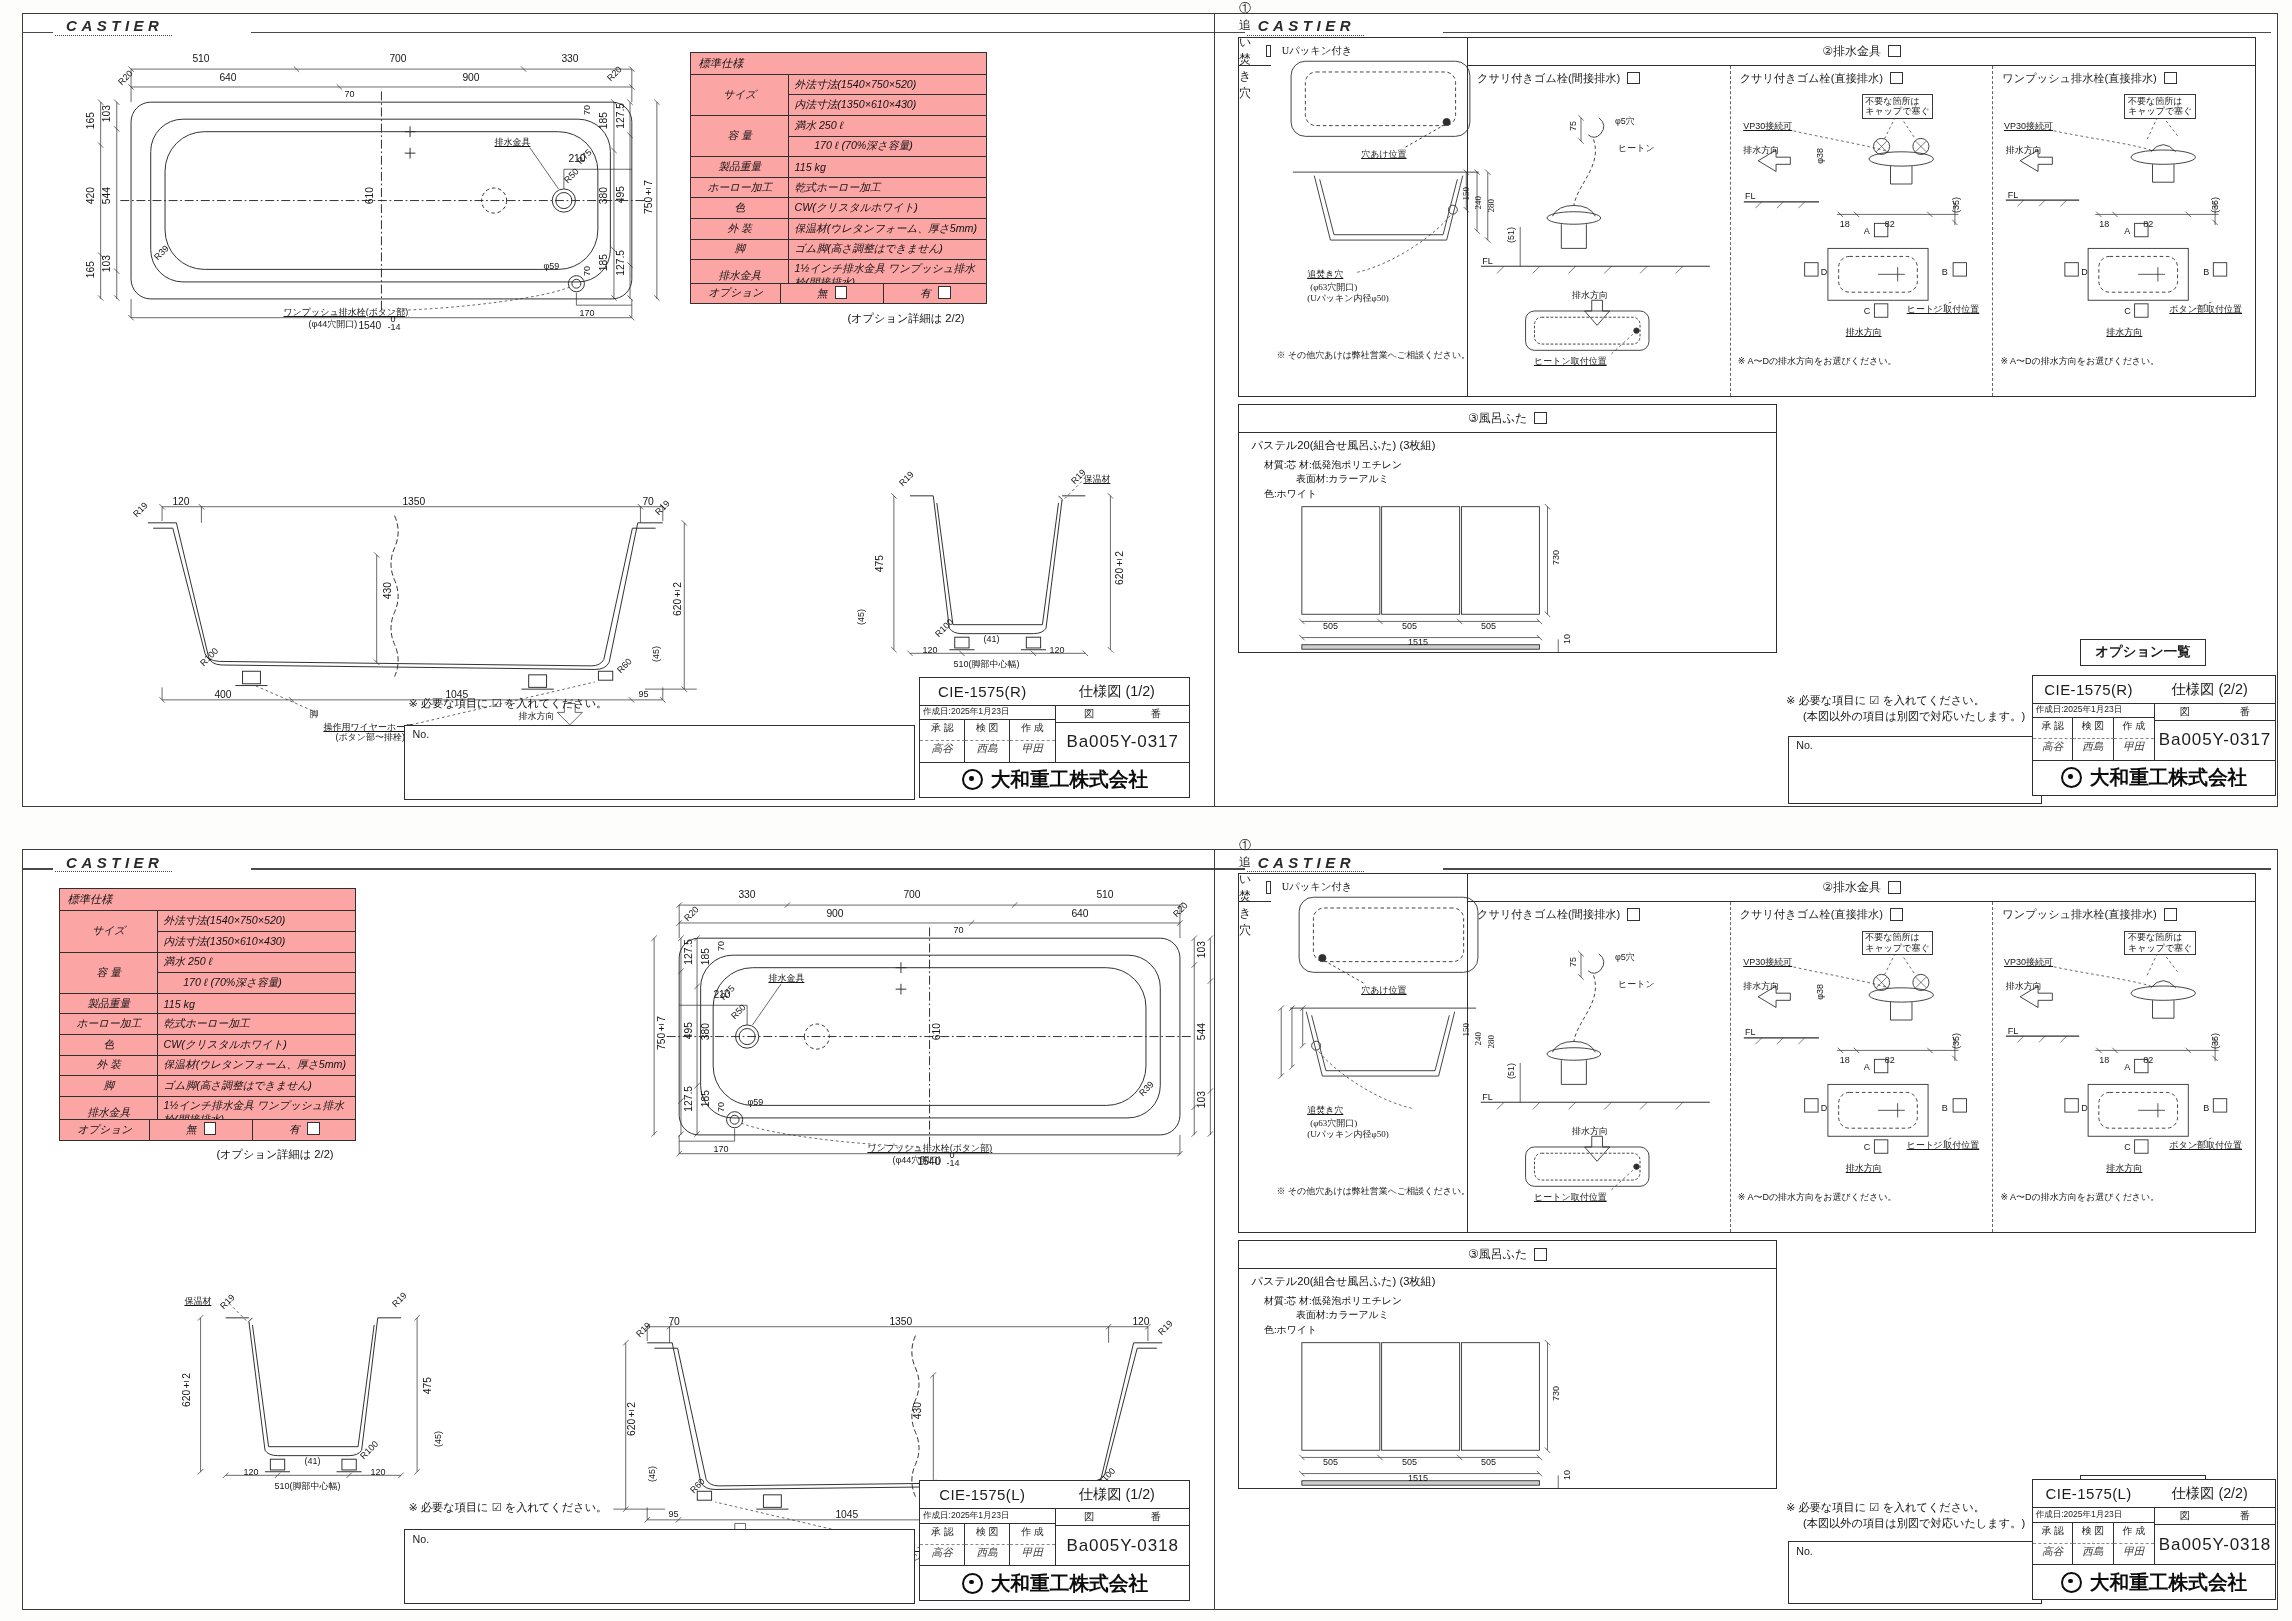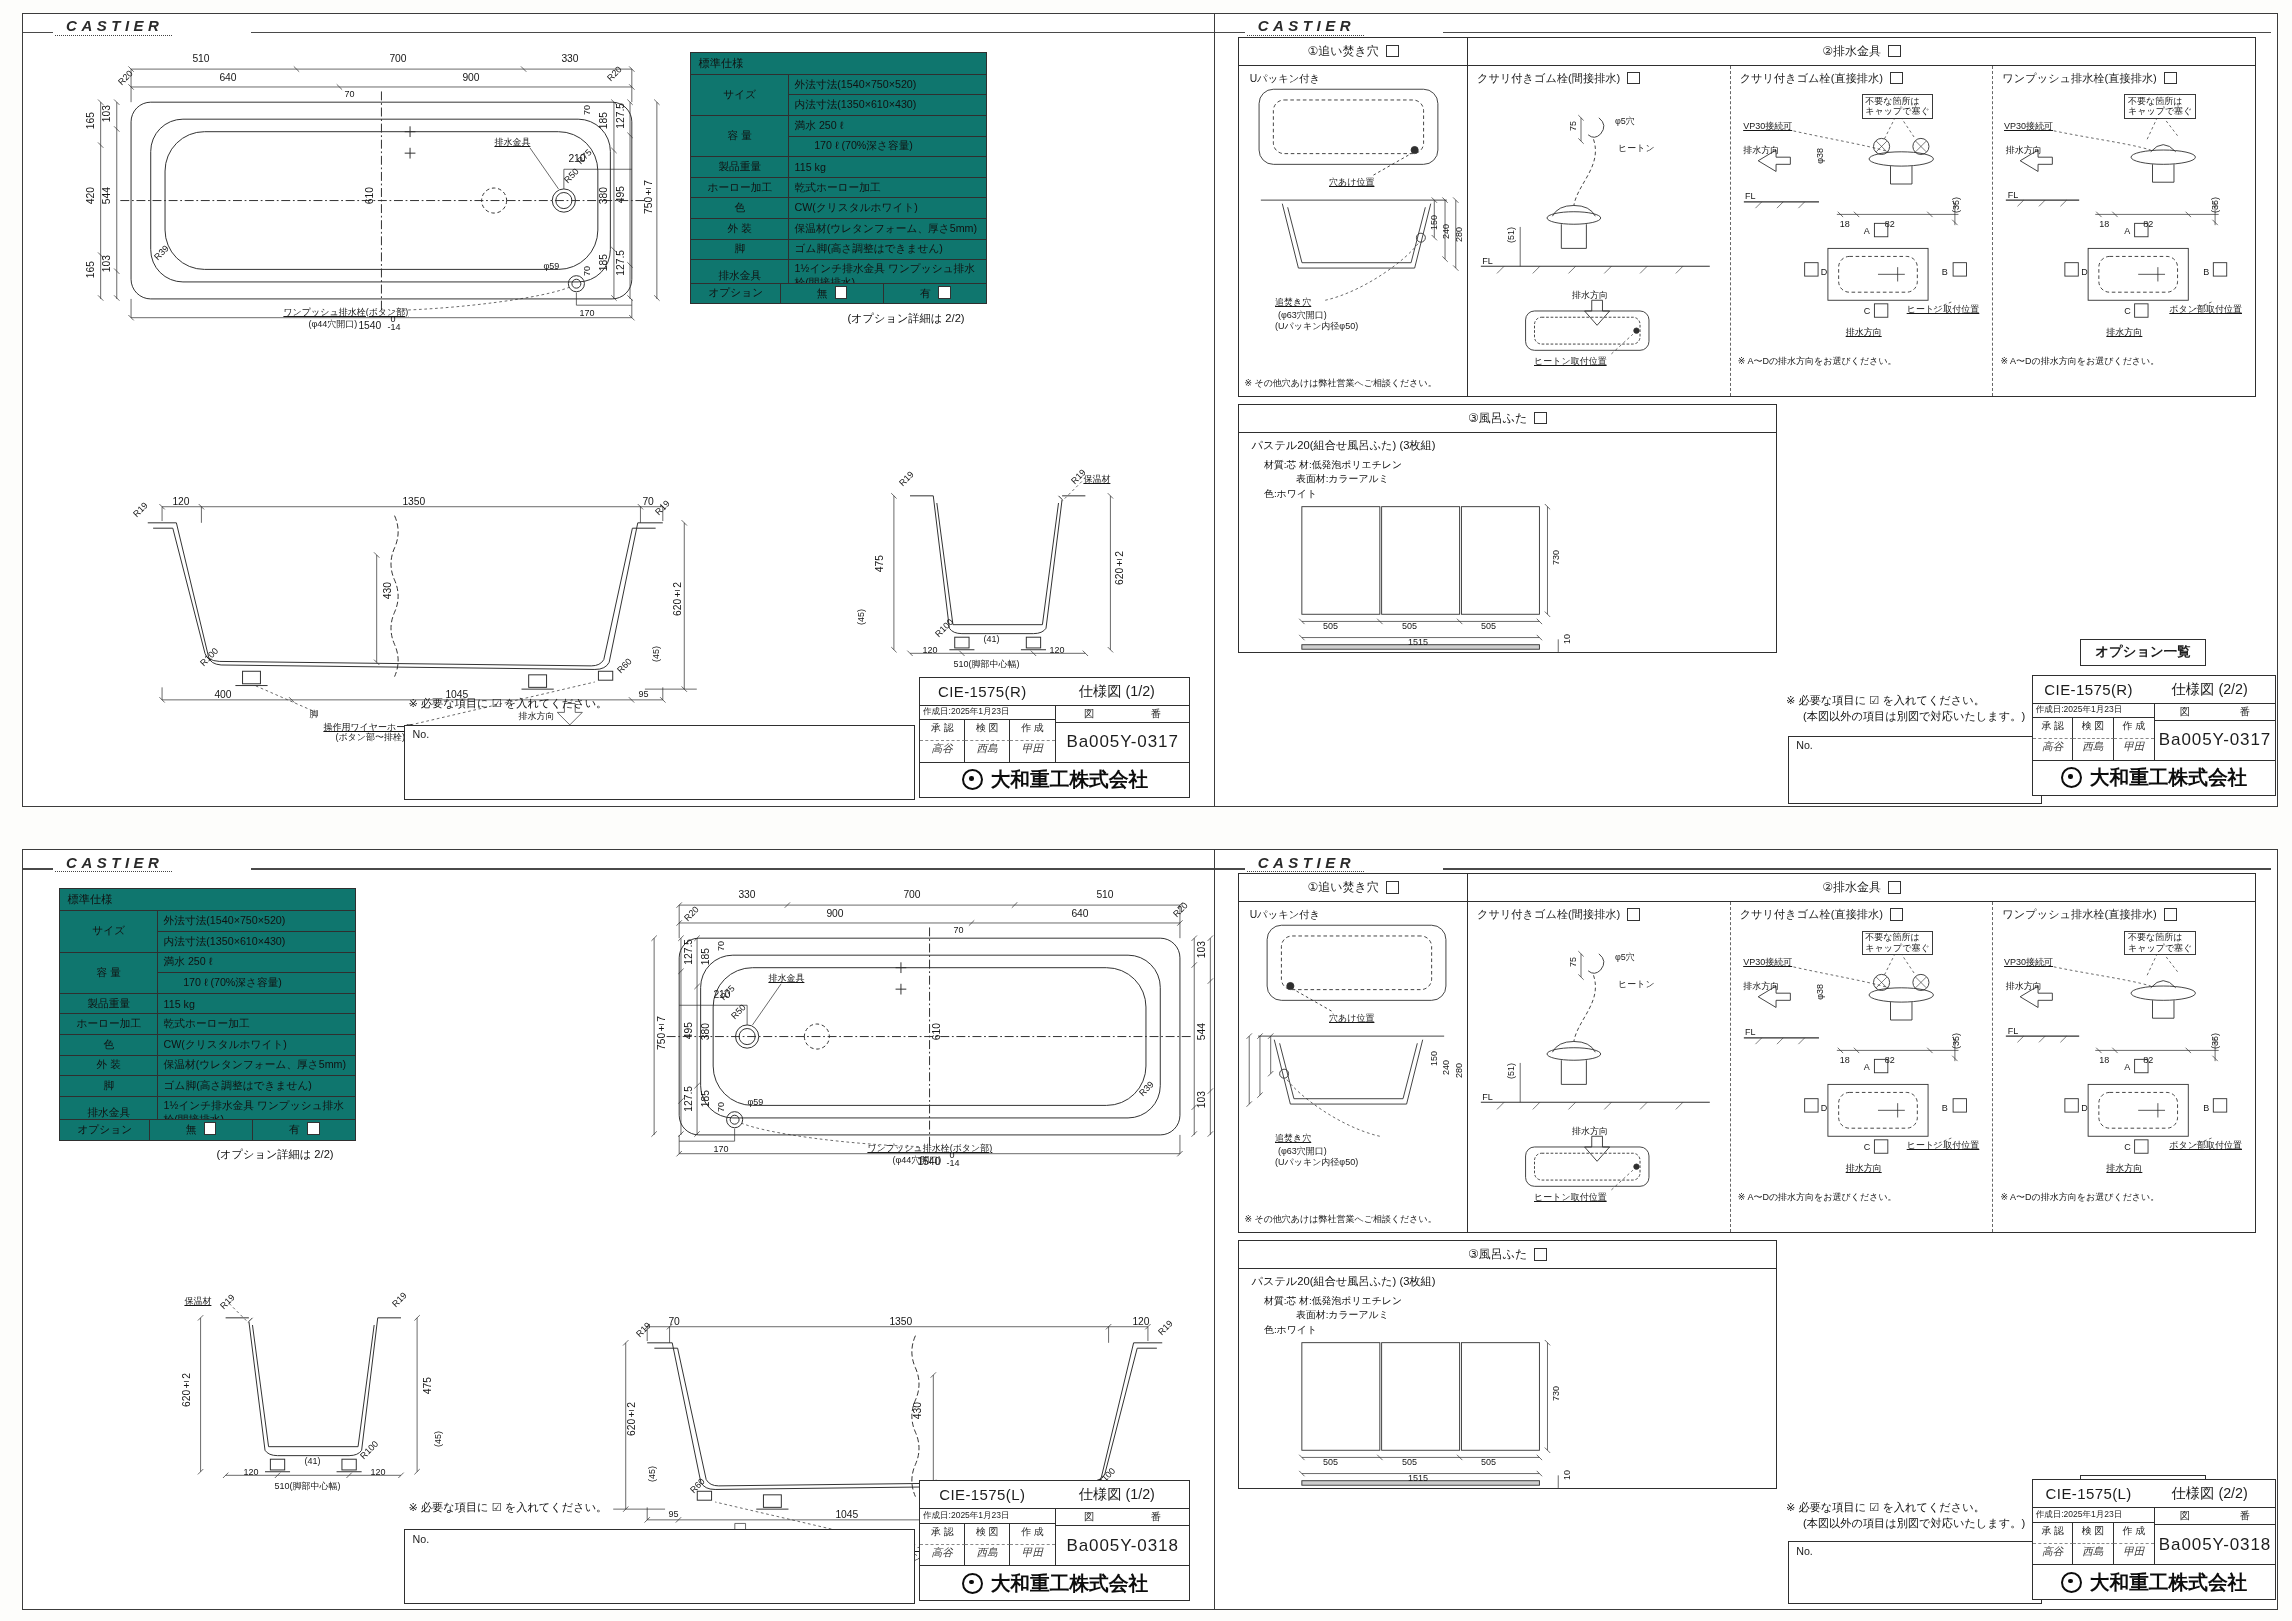--- a/index.html
+++ b/index.html
@@ -12,21 +12,21 @@
   .draw{position:absolute;}
   .draw svg{position:absolute;left:0;top:0;}
   .dl{position:absolute;font-size:10.3px;line-height:1.15;color:#161616;white-space:pre;}
   .dl.s{font-size:9px;}
   .dl.v{writing-mode:vertical-rl;transform:rotate(180deg);}
   .dl.r{transform:rotate(-45deg);transform-origin:left top;}
   .dl.u{text-decoration:underline;}
   .dl.b{border:0.9px solid #3a3a3a;padding:0.9px 2.7px;background:#fff;}
   .note{position:absolute;font-size:11.2px;white-space:pre;color:#111;}
   .note.s{font-size:9.9px;}
-  .spec{position:absolute;border-collapse:collapse;font-size:10.7px;color:#111;background:#0f766e;}
+  .spec{position:absolute;border-collapse:collapse;font-size:10.7px;color:#111;background:#fca5a5;font-style:italic;}
   .spec td{border:1.3px solid #2f2f2f;padding:1.8px 5.4px;height:16px;}
   .spec td.th{font-size:11.2px;padding:2.7px 7.2px;}
   .spec td.lbl{text-align:center;width:86px;}
   .spec td.ind{padding-left:25px;}
   .spec td.c{text-align:center;width:100px;}
   .cbx{display:inline-block;width:10.7px;height:10.7px;border:1.3px solid #333;background:#fff;
        vertical-align:-1.8px;margin-left:7.2px;}
   .nobox{position:absolute;border:1.4px solid #2f2f2f;font-size:10.7px;padding:2.7px 7.2px;background:#fff;}
   .tblock{position:absolute;border:1.6px solid #2f2f2f;background:#fff;}
   .tb-head{display:flex;border-bottom:1.4px solid #2f2f2f;height:27px;align-items:center;}
@@ -44,21 +44,21 @@
   .tb-zb{display:flex;justify-content:space-around;border-bottom:0.9px solid #2f2f2f;
          font-size:10.3px;height:16px;align-items:center;}
   .tb-num{flex:1;display:flex;align-items:center;justify-content:center;font-size:17px;
           letter-spacing:0.9px;}
   .tb-co{height:34px;display:flex;align-items:center;justify-content:center;gap:8px;
          font-weight:bold;font-size:19.7px;color:#0c0c0c;}
   .co-icon{width:17px;height:17px;border:2px solid #0c0c0c;border-radius:50%;position:relative;}
   .co-icon::after{content:"";position:absolute;left:5.4px;top:5.4px;width:4.5px;height:4.5px;
                   border-radius:50%;background:#0c0c0c;}
   .optbox{position:absolute;border:1.8px solid #2f2f2f;display:flex;background:#fff;}
-  .oc1{width:228px;border-right:1.4px solid #2f2f2f;display:flex;flex-direction:column;}
+  .oc1{width:228px;border-right:1.4px solid #2f2f2f;display:flex;flex-direction:row;font-family:Liberation Serif, serif;}
   .oc1h,.ogrph{height:27px;border-bottom:1.3px solid #2f2f2f;display:flex;align-items:center;
                justify-content:center;font-size:12px;}
   .oc1b{flex:1;position:relative;}
   .ogrp{flex:1;display:flex;flex-direction:column;}
   .ocols{flex:1;display:flex;}
   .ocol{flex:1;display:flex;flex-direction:column;position:relative;}
   .ocol + .ocol{border-left:1.4px dashed #666;}
   .ocolh{height:25px;display:flex;align-items:center;padding-left:9px;font-size:11.2px;}
   .ocolb{flex:1;position:relative;}
   .futabox{position:absolute;border:1.6px solid #2f2f2f;background:#fff;display:flex;

